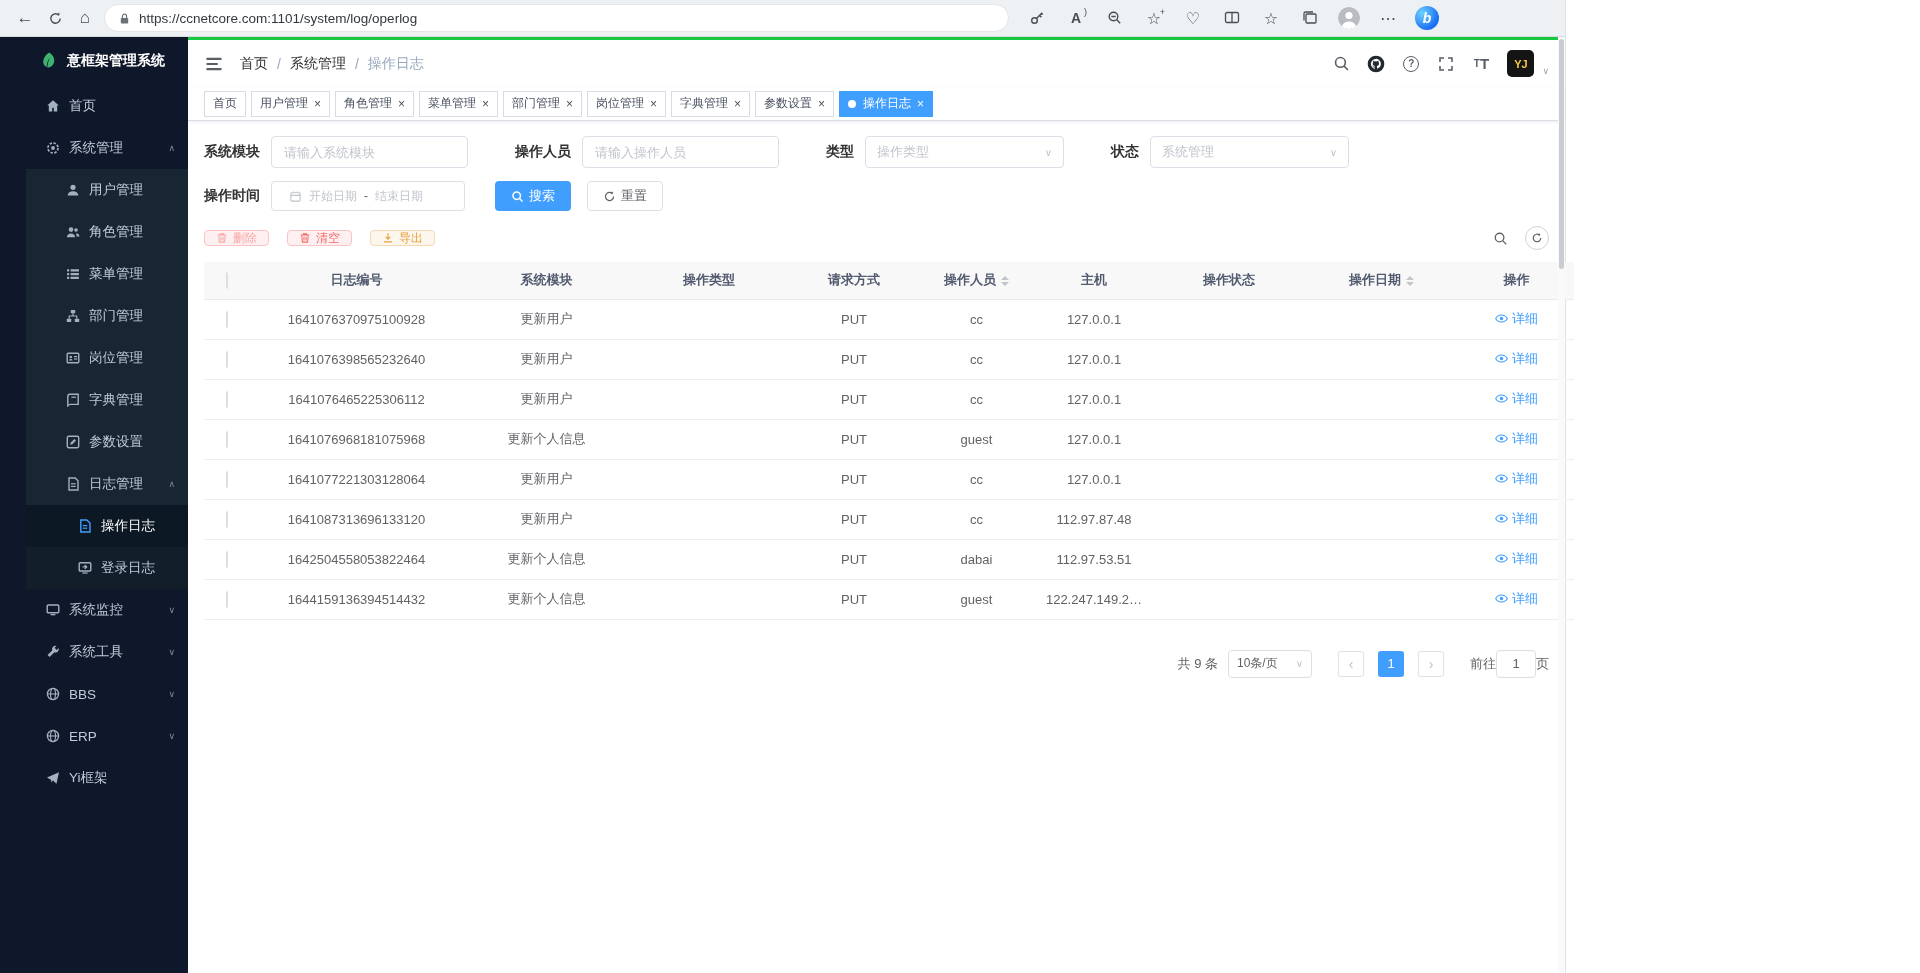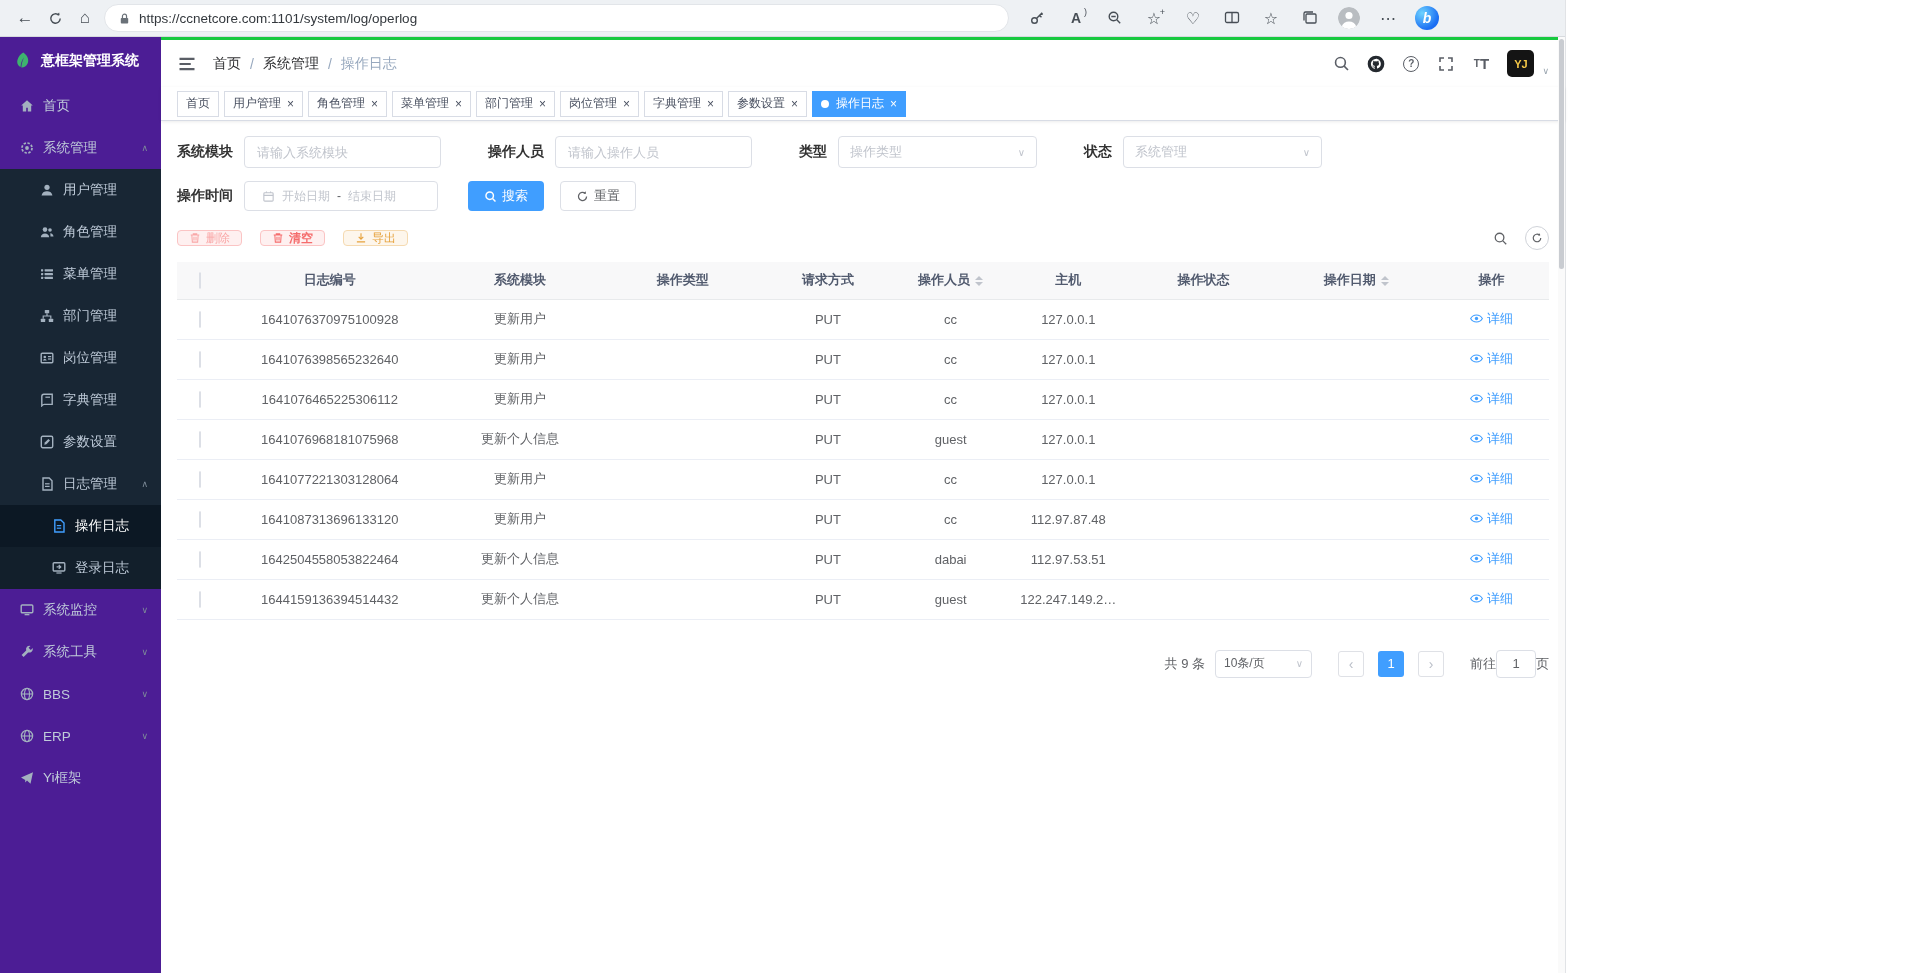--- a/index.html
+++ b/index.html
@@ -24,21 +24,21 @@
   .avatar-circle { width:22px; height:22px; border-radius:50%; overflow:hidden; }
   .copilot { width:24px; height:24px; border-radius:50%;
     background:radial-gradient(circle at 30% 30%, #6dd3ff, #1b6ef3 70%);
     color:#fff; font-weight:bold; font-style:italic; font-size:14px;
     display:flex; align-items:center; justify-content:center; }
 
   
   .viewport { display:flex; height:936px; position:relative; }
 
   
-  .sidebar { width:161px; flex-shrink:0; background:#4c1d95; color:#bfcbd9; overflow:hidden; }
+  .sidebar { width:188px; flex-shrink:0; background:#0f172a; color:#bfcbd9; overflow:hidden;padding-left:26px; }
   .logo { height:48px; display:flex; align-items:center; gap:8px; padding-left:13px;
     color:#fff; font-weight:bold; font-size:14px; }
   .s-item { height:42px; display:flex; align-items:center; gap:9px; padding-left:20px;
     font-size:13.5px; cursor:pointer; position:relative; white-space:nowrap; }
   .s-item.lv2 { padding-left:40px; background:#182634; }
   .s-item.lv3 { padding-left:52px; background:#121f2b; }
   .s-item.active { background:#0c1824; color:#ffffff; }
   .s-ic { width:14px; height:14px; flex-shrink:0; color:#a3b1bf; }
   .s-item.active .s-ic { color:#409eff; }
   .s-arrow { position:absolute; right:13px; font-size:9px; color:#7e8c99; }
@@ -89,21 +89,21 @@
   .date-range .cal { color:#c0c4cc; }
 
   
   .btn { height:30px; padding:0 15px; border-radius:4px; border:1px solid transparent;
     display:inline-flex; align-items:center; gap:5px; font-size:13px; cursor:pointer;
     font-family:inherit; background:#fff; }
   .btn-primary { background:#409eff; color:#fff; }
   .btn-plain { border-color:#dcdfe6; color:#606266; }
   .btn-sm { height:16px; padding:0 11px; font-size:12px; }
   .btn-danger-dis { background:#fef0f0; border-color:#fbc4c4; color:#f9a7a7; cursor:not-allowed; }
-  .btn-danger { background:#fef0f0; border-color:#fbc4c4; color:#f56c6c;font-weight:bold; }
+  .btn-danger { background:#fef0f0; border-color:#fbc4c4; color:#f56c6c; }
   .btn-warning { background:#fdf6ec; border-color:#f5dab1; color:#e6a23c; }
 
   .toolbar { display:flex; align-items:center; gap:18px; margin-bottom:12px; }
   .toolbar-right { margin-left:auto; display:flex; align-items:center; gap:16px; color:#606266; }
   .flat-ic { width:18px; height:18px; display:flex; align-items:center; justify-content:center; cursor:pointer; }
   .circle-ic { width:24px; height:24px; border:1px solid #d0d3d9; border-radius:50%;
     display:flex; align-items:center; justify-content:center; cursor:pointer; color:#606266; }
 
   
   table { width:100%; border-collapse:collapse; table-layout:fixed; font-size:13px; color:#606266; }
@@ -115,21 +115,21 @@
     margin:0 auto; cursor:pointer; }
   .sorter { display:inline-flex; flex-direction:column; vertical-align:middle; margin-left:5px; }
   .sorter i { width:0; height:0; border:4px solid transparent; display:block; }
   .sorter .s-up { border-bottom-color:#c0c4cc; margin-bottom:2px; }
   .sorter .s-down { border-top-color:#c0c4cc; }
   .link { color:#409eff; display:inline-flex; align-items:center; gap:4px; cursor:pointer; }
 
   
   .pagination { display:flex; align-items:center; justify-content:flex-end; gap:10px;
     margin-top:30px; font-size:13px; color:#606266; }
-  .pg-select { width:97px; height:28px; border:1px solid #dcdfe6; border-radius:4px;
+  .pg-select { width:84px; height:28px; border:1px solid #dcdfe6; border-radius:4px;
     display:flex; align-items:center; justify-content:space-between; padding:11px 8px;
     font-size:12px; color:#606266; cursor:pointer; margin-right:14px; }
   .pg-btn { min-width:26px; height:26px; border:1px solid #dfe1e6; border-radius:3px; background:#fff;
     color:#b9bec7; display:flex; align-items:center; justify-content:center; font-size:14px;
     cursor:pointer; margin:0 2px; }
   .pg-cur { min-width:26px; height:26px; border-radius:3px; background:#409eff; color:#fff;
     display:flex; align-items:center; justify-content:center; font-size:13px; cursor:pointer; margin:0 2px; }
   .pg-goto { display:flex; align-items:center; margin-left:14px; }
   .pg-input { width:40px; height:28px; border:1px solid #dcdfe6; border-radius:4px;
     text-align:center; font-size:13px; color:#606266; outline:none; font-family:inherit; }

